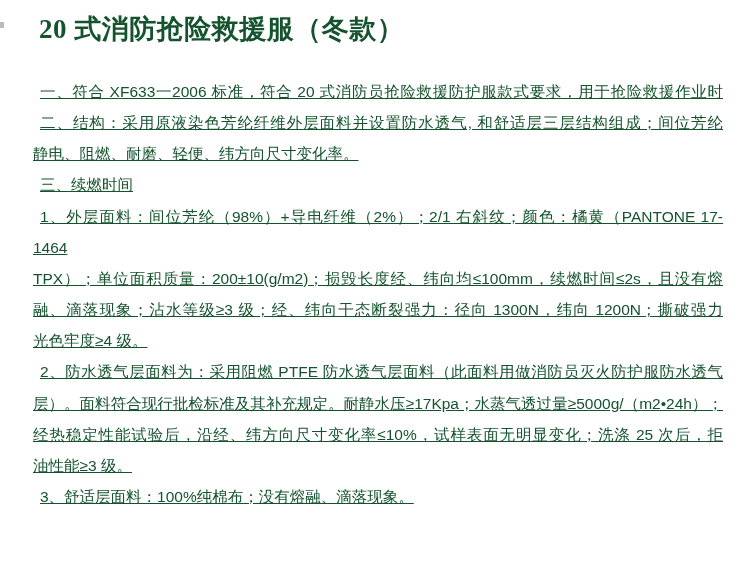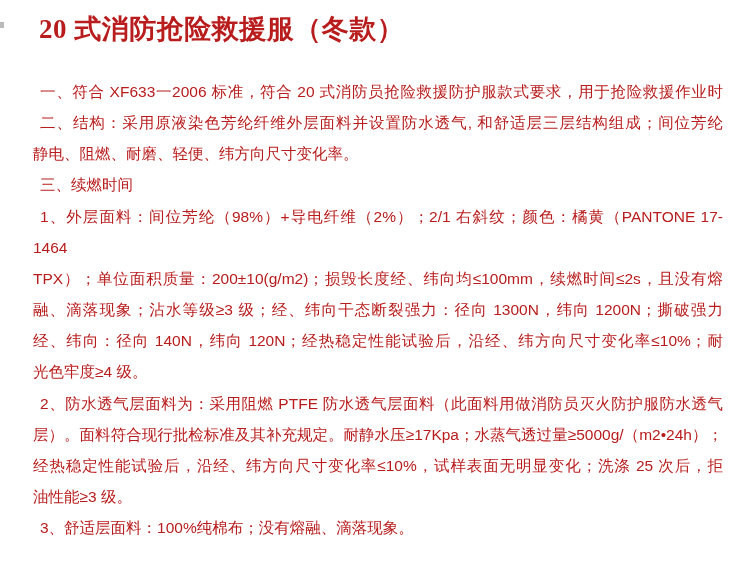--- a/index.html
+++ b/index.html
@@ -5,21 +5,21 @@
   html, body {
     margin: 0;
     padding: 0;
     background: #ffffff;
   }
   .page {
     position: relative;
     width: 747px;
     height: 586px;
     background: #ffffff;
-    color: #b91c1c;
+    color: #14532d;
     font-family: "Liberation Sans", "DejaVu Sans", sans-serif;
     overflow: hidden;
   }
   .stray-mark {
     position: absolute;
     left: 0;
     top: 22px;
     width: 4px;
     height: 6px;
     background: #a9a9a9;
@@ -41,20 +41,21 @@
     position: absolute;
     left: 33px;
     top: 76px;
     width: 690px;
     font-size: 15.5px;
     line-height: 31.15px;
   }
   .line {
     min-height: 31.15px;
     overflow: hidden;
+    text-decoration: underline;
   }
   .indent { text-indent: 7px; }
   .fill {
     text-align: justify;
     text-align-last: justify;
     text-justify: inter-character;
   }
 </style>
 </head>
 <body>
@@ -65,21 +66,20 @@
   <h1 class="title">20 式消防抢险救援服（冬款）</h1>
 
   <div class="doc-body">
     <div class="line indent fill">一、符合 XF633一2006 标准，符合 20 式消防员抢险救援防护服款式要求，用于抢险救援作业时</div>
     <div class="line indent fill">二、结构：采用原液染色芳纶纤维外层面料并设置防水透气, 和舒适层三层结构组成；间位芳纶</div>
     <div class="line">静电、阻燃、耐磨、轻便、纬方向尺寸变化率。</div>
     <div class="line indent">三、续燃时间</div>
     <div class="line indent fill">1、外层面料：间位芳纶（98%）+导电纤维（2%）；2/1 右斜纹；颜色：橘黄（PANTONE 17- 1464</div>
     <div class="line fill">TPX）；单位面积质量：200±10(g/m2)；损毁长度经、纬向均≤100mm，续燃时间≤2s，且没有熔</div>
     <div class="line fill">融、滴落现象；沾水等级≥3 级；经、纬向干态断裂强力：径向 1300N，纬向 1200N；撕破强力</div>
-    <div class="line fill">经、纬向：径向 140N，纬向 120N；经热稳定性能试验后，沿经、纬方向尺寸变化率≤10%；耐</div>
     <div class="line">光色牢度≥4 级。</div>
     <div class="line indent fill">2、防水透气层面料为：采用阻燃 PTFE 防水透气层面料（此面料用做消防员灭火防护服防水透气</div>
     <div class="line fill">层）。面料符合现行批检标准及其补充规定。耐静水压≥17Kpa；水蒸气透过量≥5000g/（m2•24h）；</div>
     <div class="line fill">经热稳定性能试验后，沿经、纬方向尺寸变化率≤10%，试样表面无明显变化；洗涤 25 次后，拒</div>
     <div class="line">油性能≥3 级。</div>
     <div class="line indent">3、舒适层面料：100%纯棉布；没有熔融、滴落现象。</div>
   </div>
 </div>
 
 </body></html>

